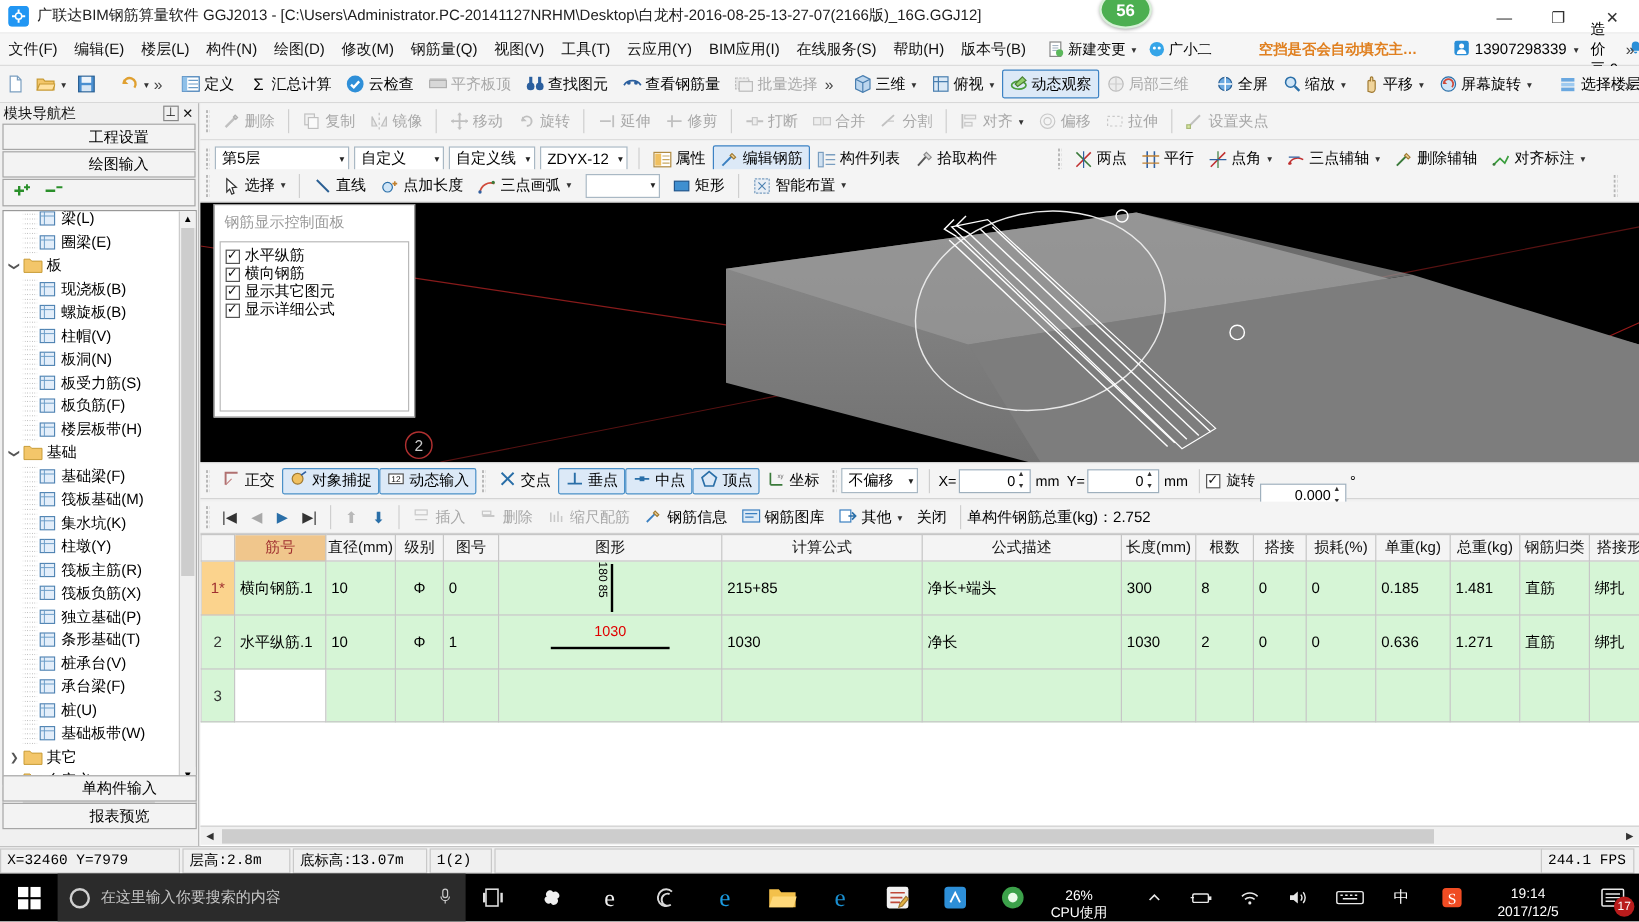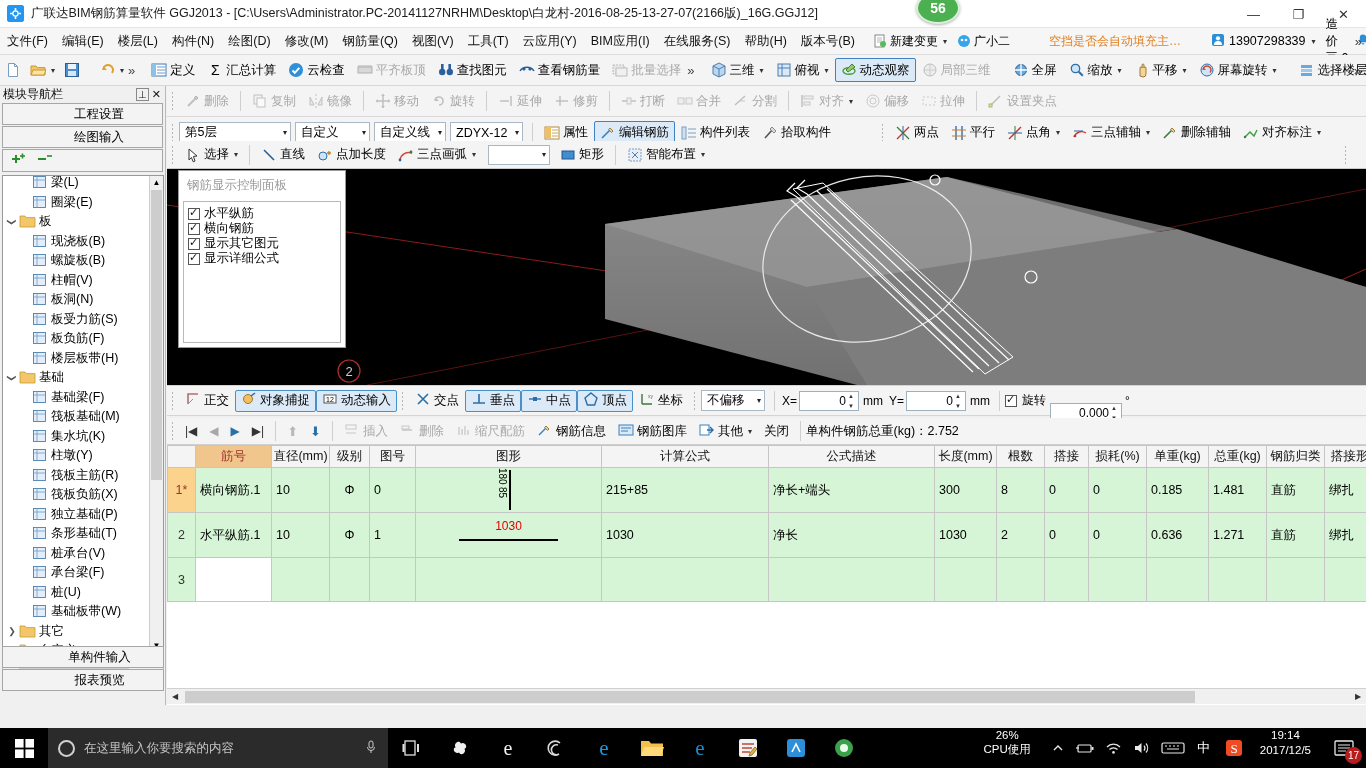--- a/index.html
+++ b/index.html
@@ -36,21 +36,21 @@
 
   
   .menubar{
     position:absolute; left:0; top:28px; width:1366px; height:27px;
     background:#f6f6f6; display:flex; align-items:center;
     border-bottom:1px solid #dcdcdc;
   }
   .menu-item{ padding:3px 7px; font-size:12.5px; color:#111; white-space:nowrap; }
   .mb-chip{ display:flex;align-items:center; gap:3px; padding:1px 5px; white-space:nowrap;}
   .mb-chip .ic{ width:14px;height:14px;display:inline-block; }
-  .mb-note{ color:#e08020; font-size:12px; margin-left:34px; white-space:nowrap;}
+  .mb-note{ color:#e08020; font-size:12px; margin-left:34px; white-space:nowrap;font-weight:bold;}
   .mb-acct{ display:flex;align-items:center;gap:4px; margin-left:30px; font-size:12.5px;}
   .mb-more{ position:absolute; right:4px; font-size:13px; color:#444; }
 
   
   .tbar{
     position:absolute; left:0; width:1366px; height:31px;
     background:#f4f4f4; border-bottom:1px solid #d8d8d8;
     display:flex; align-items:center;
   }
   .tbar1{ top:55px; }
@@ -215,21 +215,21 @@
   .taskbar{
     position:absolute; left:0; top:728px; width:1366px; height:40px;
     background:#000; display:flex; align-items:center; color:#fff;
   }
   .tk-start{ width:48px;height:40px;display:flex;align-items:center;justify-content:center; }
   .tk-search{
     width:340px; height:40px; background:#2b2b2b; display:flex; align-items:center;
     padding:0 10px; gap:9px; color:#c5c5c5; font-size:12.5px;
   }
   .tk-icon{ width:48px;height:40px;display:flex;align-items:center;justify-content:center; }
-  .tk-right{ position:absolute; right:0; top:0; height:40px; display:flex; align-items:flex-start; gap:2px; }
+  .tk-right{ position:absolute; right:0; top:0; height:40px; display:flex; align-items:flex-end; gap:14px; }
   .tk-cpu{ text-align:center; font-size:11.5px; line-height:14px; padding:0 12px; }
   .tk-clock{ text-align:center; font-size:11.5px; line-height:15px; padding:0 9px; }
   .tk-tray{ width:26px;height:40px;display:flex;align-items:center;justify-content:center; }
   .tk-notif{ width:44px;height:40px;display:flex;align-items:center;justify-content:center;
              position:relative; }
   .tk-badge{ position:absolute; right:4px; bottom:4px; width:17px;height:17px;border-radius:50%;
     background:#b91c1c;color:#fff;font-size:10px;display:flex;align-items:center;justify-content:center;}
   .circ{ width:17px;height:17px;border:2px solid #d0d0d0;border-radius:50%; }
 </style>
 </head>
@@ -1341,20 +1341,34 @@
       </tbody>
     </table>
   </div>
 
   <div class="tbl-hscroll">
     <span class="tbl-hsa" style="left:0;">◀</span>
     <div class="tbl-hthumb"></div>
     <span class="tbl-hsa" style="right:0;">▶</span>
   </div>
 
+  <div class="statusbar">
+    <div class="sb-cell" style="width:150px;">X=32460 Y=7979</div>
+    <div class="sb-cell" style="width:90px;">
+      <span>层高</span>
+        <span>:2.8m</span>
+    </div>
+    <div class="sb-cell" style="width:112px;">
+      <span>底标高</span>
+        <span>:13.07m</span>
+    </div>
+    <div class="sb-cell" style="width:52px;">1(2)</div>
+    <div class="sb-cell" style="flex:1;margin-right:80px;"></div>
+    <div class="sb-cell sb-fps">244.1 FPS</div>
+  </div>
 
   <div class="taskbar">
     <div class="tk-start">
       <svg width="19" height="19" viewBox="0 0 19 19">
           <rect x="0" y="0" width="8.6" height="8.6" fill="#fff"></rect>
           <rect x="10.4" y="0" width="8.6" height="8.6" fill="#fff"></rect>
           <rect x="0" y="10.4" width="8.6" height="8.6" fill="#fff"></rect>
           <rect x="10.4" y="10.4" width="8.6" height="8.6" fill="#fff"></rect>
         </svg>
     </div>

